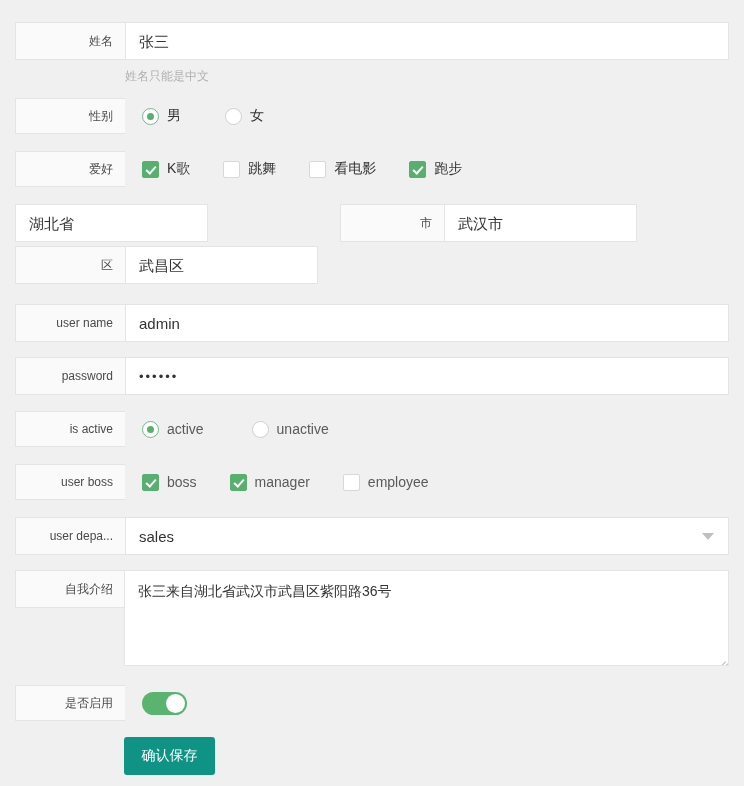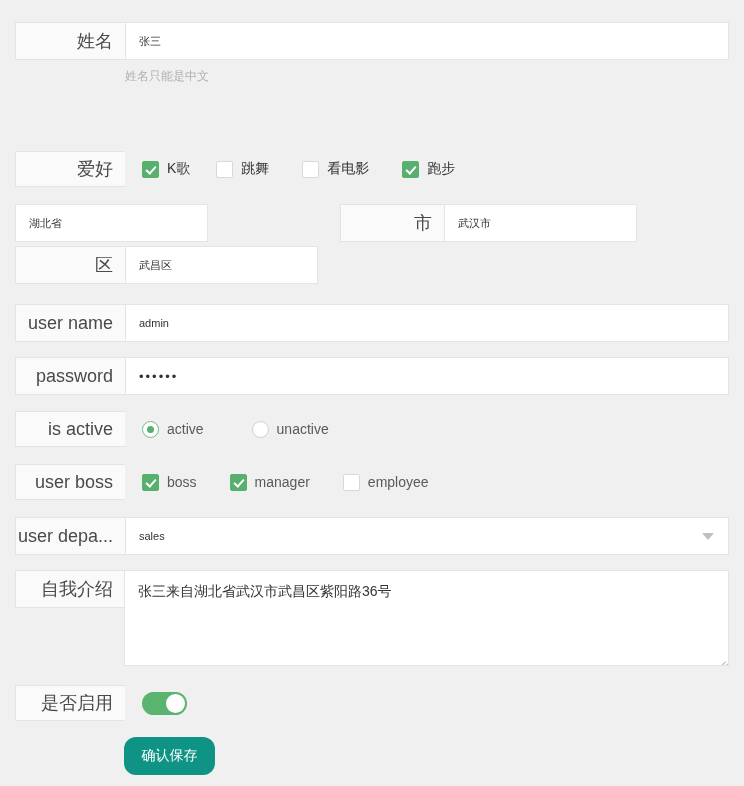--- a/index.html
+++ b/index.html
@@ -31,41 +31,41 @@
   .label-box {
     background: #fafafa;
     border: 1px solid #e4e4e4;
     border-right: none;
     box-sizing: border-box;
     display: flex;
     align-items: center;
     justify-content: flex-end;
     padding-right: 12px;
     color: #4a4a4a;
-    font-size: 18px;
+    font-size: 12px;
     white-space: nowrap;
     overflow: hidden;
   }
   .field-box {
     background: #ffffff;
     border: 1px solid #e4e4e4;
     box-sizing: border-box;
     display: flex;
     align-items: center;
     padding-left: 13px;
     overflow: hidden;
   }
   .field-box.plain {
     background: transparent;
     border: none;
     padding-left: 17px;
   }
   .field-text {
     color: #333;
-    font-size: 11px;
+    font-size: 15px;
     line-height: 1;
   }
   .hint {
     position: absolute;
     color: #b0b0b0;
     font-size: 12px;
     white-space: nowrap;
   }
 
   
@@ -205,21 +205,21 @@
     border-radius: 50%;
     background: #fff;
   }
 
   
   .submit-btn {
     position: absolute;
     background: #0e9384;
     color: #fff;
     border: none;
-    border-radius: 12px;
+    border-radius: 3px;
     font-size: 14px;
     font-family: "Liberation Sans", "DejaVu Sans", sans-serif;
     cursor: pointer;
     padding: 0;
     display: flex;
     align-items: center;
     justify-content: center;
   }
 
   .pw-dots {
@@ -236,28 +236,45 @@
   <div class="row" style="left:15px; top:22px; width:714px; height:38px;">
     <div class="label-box" style="width:110px;">
       <span>姓名</span>
     </div>
     <div class="field-box" style="width:604px;">
       <span class="field-text">张三</span>
     </div>
   </div>
   <div class="hint" style="left:125px; top:68px;">姓名只能是中文</div>
 
-
-  <div class="row" style="left:15px; top:151px; width:714px; height:36px;">
-    <div class="label-box" style="width:110px;">
-      <span>爱好</span>
+  <div class="row" style="left:15px; top:98px; width:714px; height:36px;">
+    <div class="label-box" style="width:110px;">
+      <span>性别</span>
     </div>
     <div class="field-box plain" style="width:604px;">
       <div class="opt-group">
-        <div class="opt" style="margin-right:26px;">
+        <div class="opt" style="margin-right:44px;">
+          <span class="radio checked"></span>
+          <span class="opt-label cn">男</span>
+        </div>
+        <div class="opt">
+          <span class="radio"></span>
+          <span class="opt-label cn">女</span>
+        </div>
+      </div>
+    </div>
+  </div>
+
+  <div class="row" style="left:15px; top:151px; width:714px; height:36px;">
+    <div class="label-box" style="width:110px;">
+      <span>爱好</span>
+    </div>
+    <div class="field-box plain" style="width:604px;">
+      <div class="opt-group">
+        <div class="opt" style="margin-right:33px;">
           <span class="cbox checked"></span>
           <span class="opt-label cn">K歌</span>
         </div>
         <div class="opt" style="margin-right:33px;">
           <span class="cbox"></span>
           <span class="opt-label cn">跳舞</span>
         </div>
         <div class="opt" style="margin-right:33px;">
           <span class="cbox"></span>
           <span class="opt-label cn">看电影</span>

